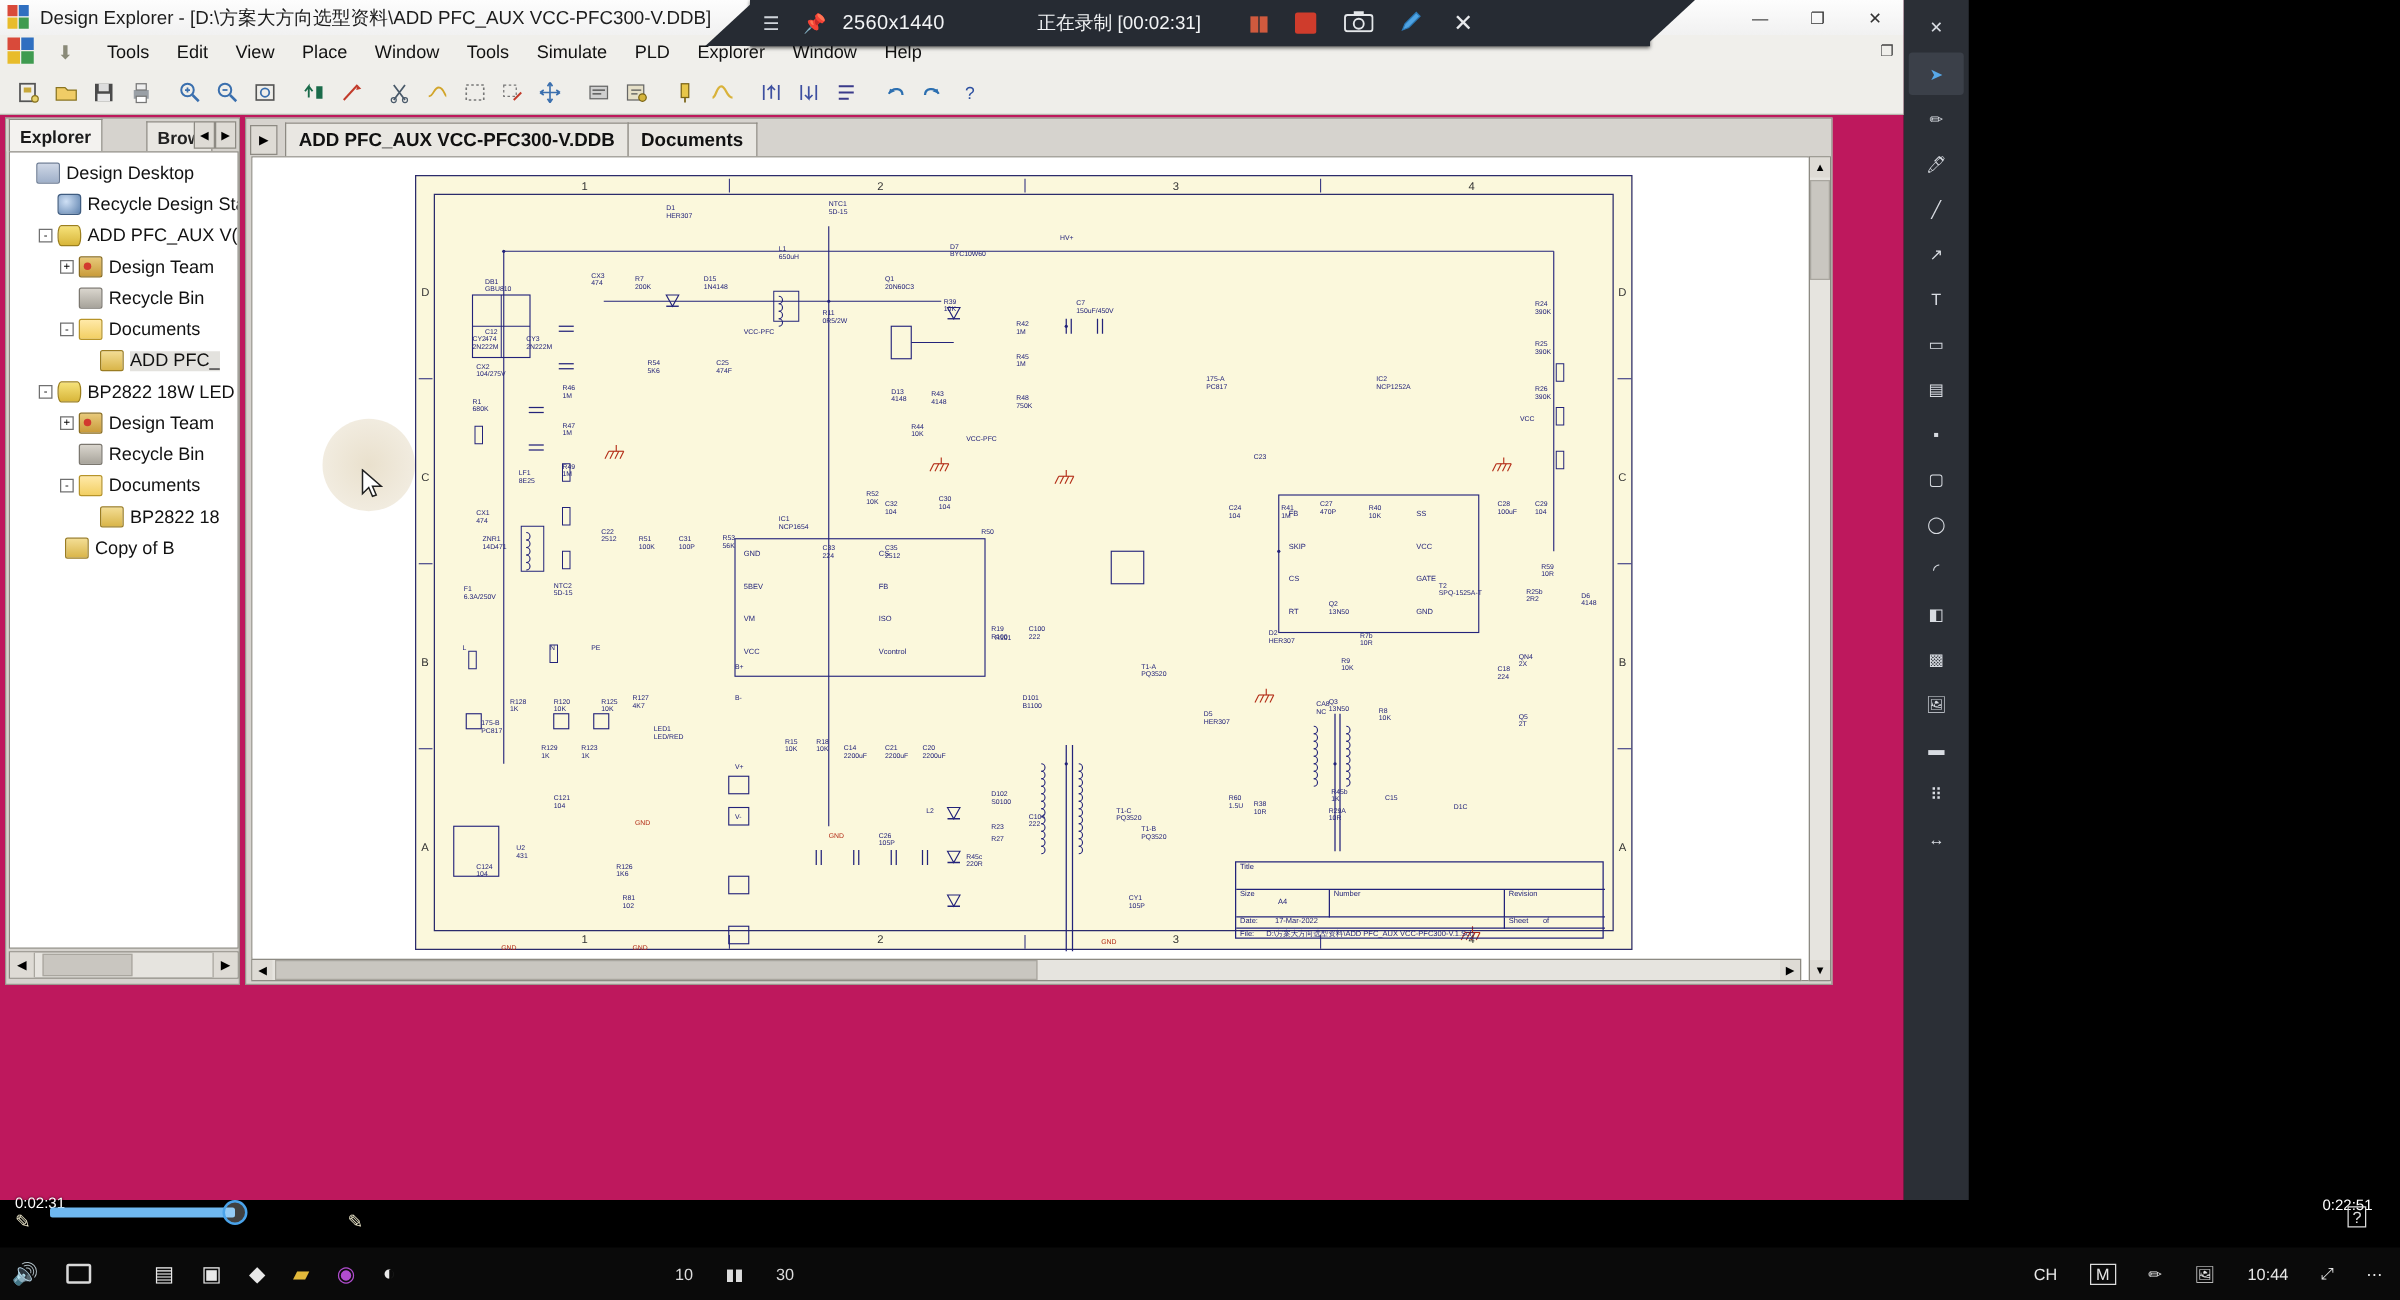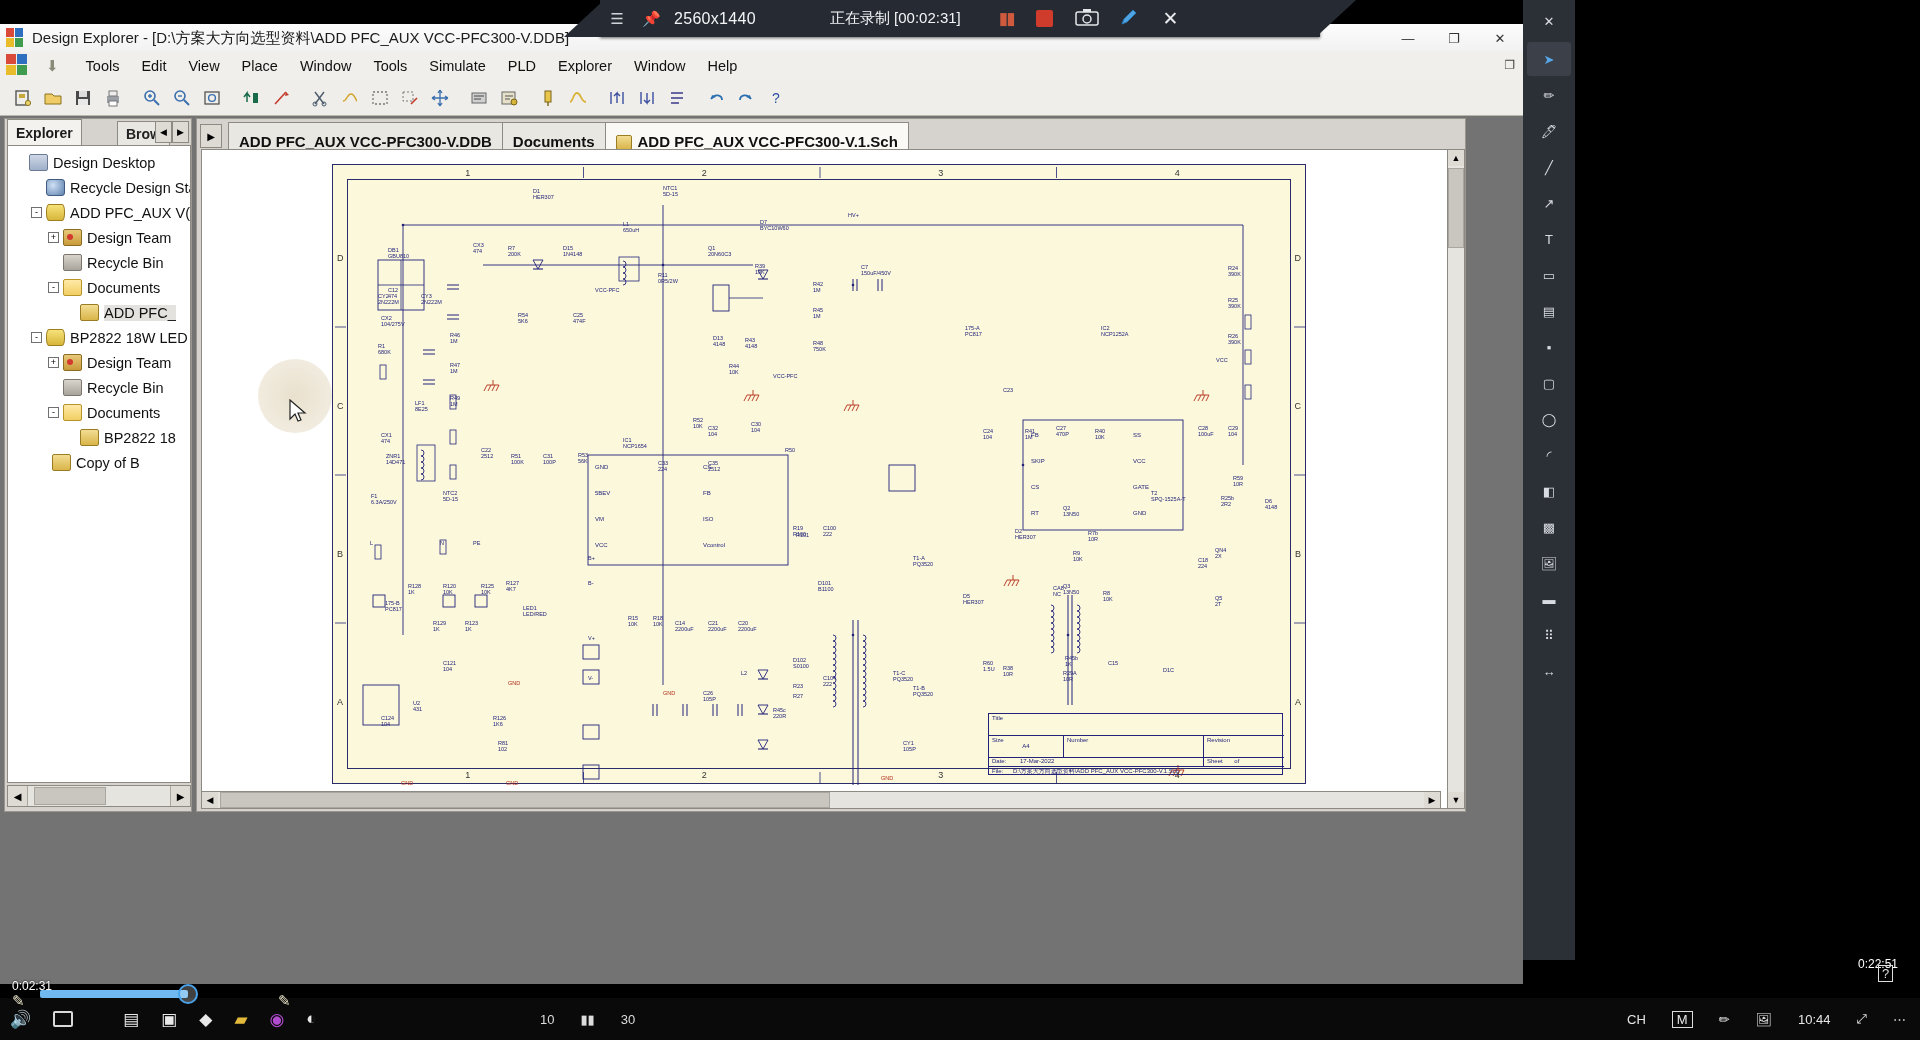--- a/index.html
+++ b/index.html
@@ -24,21 +24,21 @@
   .rec-pin{ color:#4a9bdc; font-size:15px; width:36px; text-align:center; }
   .rec-res{ font-size:16px; color:#f2f4f6; letter-spacing:.3px; margin-left:4px; }
   .rec-stat{ font-size:15px; color:#f2f4f6; margin-left:74px; white-space:nowrap; }
   .rec-pause{ margin-left:38px; color:#d05a3e; font-size:17px; letter-spacing:-2px; cursor:pointer;}
   .rec-stop{ margin-left:22px; width:17px; height:17px; background:#cf3c2c; border-radius:2px; cursor:pointer;}
   .rec-cam{ margin-left:22px; cursor:pointer;}
   .rec-pen{ margin-left:20px; cursor:pointer;}
   .rec-x{ margin-left:24px; font-size:19px; color:#e8eaed; cursor:pointer;}
 
   
-  #app{ position:absolute; left:0; top:0; width:1523px; height:960px; background:#737373;margin-top:24px; }
+  #app{ position:absolute; left:0; top:0; width:1523px; height:960px; background:#be185d; }
 
   
   #titlebar{ position:absolute; left:0; top:0; width:1523px; height:28px;
     background:linear-gradient(#fdfdfd,#f1f1f1); display:flex; align-items:center; }
   #titlebar .app-ico{ width:22px; height:20px; margin:0 4px 0 6px;
      background:
        linear-gradient(#d94a3a,#d94a3a) 0 0/8px 9px no-repeat,
        linear-gradient(#2f6fc0,#2f6fc0) 9px 0/8px 9px no-repeat,
        linear-gradient(#e8bc2b,#e8bc2b) 0 10px/8px 9px no-repeat,
        linear-gradient(#3f9b50,#3f9b50) 9px 10px/8px 9px no-repeat; }
@@ -104,21 +104,21 @@
      font-size:10px; background:#dedbd5; border-right:1px solid #a9a69f; cursor:pointer;}
   #exp-hscroll .ar.r{ border:none; border-left:1px solid #a9a69f; margin-left:auto;}
   #exp-hscroll .thumb{ position:absolute; left:26px; width:72px; height:18px; background:#c9c6c0; border:1px solid #a9a69f;}
 
   
   #docarea{ position:absolute; left:196px; top:94px; width:1270px; height:694px;
      background:#d6d3ce; border:1px solid #9a968e; }
   #doctabs{ position:absolute; left:0; top:2px; width:1270px; height:30px; display:flex; align-items:center;}
   #doctabs .navbtn{ width:22px; height:24px; margin-left:3px; background:#dedbd5; border:1px solid #8d8a83;
      display:flex; align-items:center; justify-content:center; font-size:10px; cursor:pointer;}
-  #doctabs .dt{ height:28px; display:flex; align-items:flex-end; padding:0 10px; font-size:15px;
+  #doctabs .dt{ height:28px; display:flex; align-items:center; padding:0 10px; font-size:15px;
      font-weight:bold; color:#111; border:1px solid #8d8a83; border-bottom:none; background:#e9e7e2;
      margin-left:-1px; cursor:pointer; white-space:nowrap;}
   #doctabs .dt.first{ margin-left:6px; }
   #doctabs .dt.active{ background:#faf9f6; }
   #doctabs .dt .sico{ width:16px; height:15px; margin-right:6px; background:linear-gradient(#f3dd94,#d9b549);
      border:1px solid #9a7c22; border-radius:2px;}
 
   #canvaswrap{ position:absolute; left:4px; top:30px; width:1262px; height:660px;
      background:#fff; border:1px solid #8d8a83; overflow:hidden;}
   #canvas{ position:absolute; left:0; top:0; width:1244px; height:640px; background:#ffffff; }
@@ -450,24 +450,20 @@
 
   <div id="docarea">
 
     <div id="doctabs">
       <div class="navbtn">▶</div>
       <div class="dt first">
         <span>ADD PFC_AUX VCC-PFC300-V.DDB</span>
       </div>
       <div class="dt">
         <span>Documents</span>
-      </div>
-      <div class="dt active">
-        <span class="sico"></span>
-        <span>ADD PFC_AUX VCC-PFC300-V.1.Sch</span>
       </div>
     </div>
 
     <div id="canvaswrap">
       <div id="canvas">
         <div id="sheet">
           <div class="inner"></div>
 
           <div id="ruler-top">
               <div class="ruler-lbl" style="left: 132.25px; top: 3px;">1</div>

